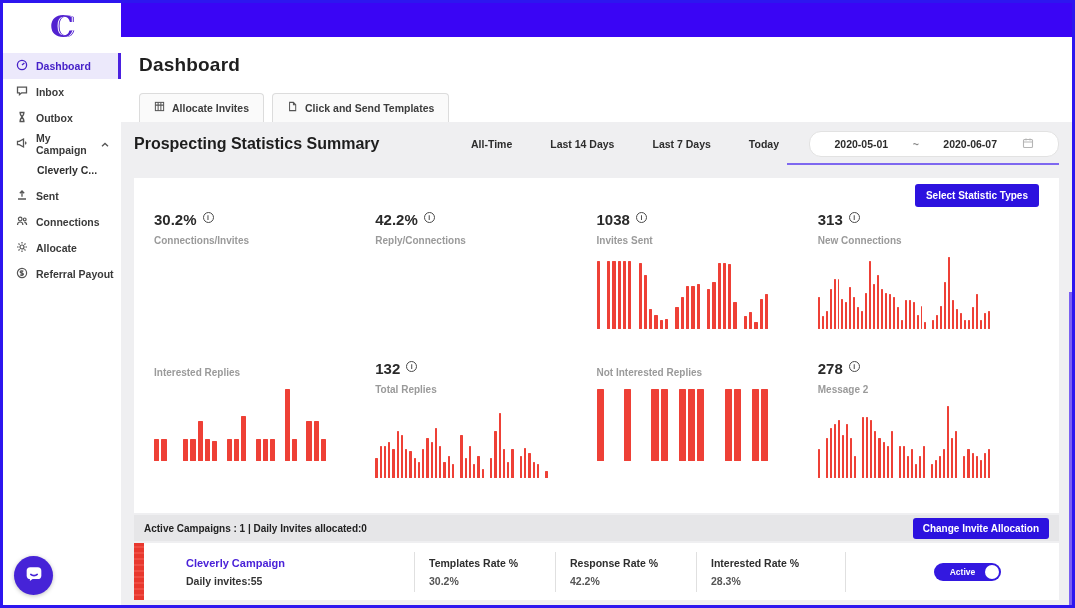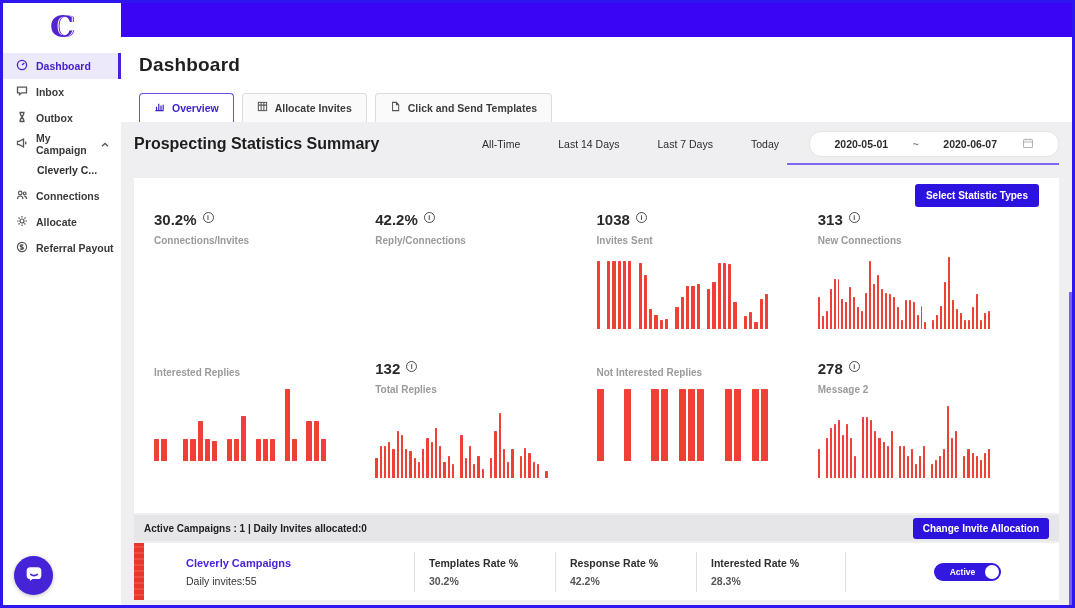--- a/index.html
+++ b/index.html
@@ -27,21 +27,21 @@
   .tabs { display:flex; gap:8px; margin:17px 0 0 18px; }
   .tab { display:flex; align-items:center; gap:7px; padding:7px 14px 8px; font-size:10.5px; font-weight:700; color:#3c3c3c; background:#fafafa; border:1px solid #dcdcdc; border-bottom:none; border-radius:4px 4px 0 0; cursor:pointer; }
   .tab svg { stroke:#555; }
   .tab.active { background:#fff; border:1px solid #6b4be0; border-bottom:none; color:#4023c8; }
   .tab.active svg { stroke:#4023c8; }
 
   .gray-section { flex:1; background:#efeff1; padding:0 13px; position:relative; }
   .stats-header { height:44px; display:flex; align-items:center; }
   .stats-title { font-size:16px; font-weight:800; color:#1d1d1d; }
   .filters { margin-left:auto; display:flex; gap:38px; margin-right:30px; }
-  .filter { font-size:10.5px; font-weight:400; color:#2c2c2c; cursor:pointer; }
+  .filter { font-size:10.5px; font-weight:700; color:#2c2c2c; cursor:pointer; }
   .daterange-wrap { position:relative; }
   .daterange { background:#fff; border:1px solid #e2e2e2; border-radius:12px; height:26px; width:250px; display:flex; align-items:center; justify-content:space-evenly; font-size:10.5px; font-weight:700; color:#2c2c2c; cursor:pointer; }
   .daterange-underline { position:absolute; left:-22px; right:0; bottom:-8px; height:2px; background:#7e68f0; }
 
   .stats-card { background:#fff; margin-top:12px; padding:6px 20px 8px; }
   .select-row { display:flex; justify-content:flex-end; }
   .btn-primary { background:#2c12df; color:#fff; font-size:10px; font-weight:700; padding:6px 11px; border:none; border-radius:3px; cursor:pointer; font-family:"Liberation Sans",sans-serif; }
   .stats-grid { display:grid; grid-template-columns:repeat(4,1fr); margin-top:0; }
   .stat { height:149px; padding-top:4px; }
   .stat-value-row { display:flex; align-items:flex-start; gap:6px; }
@@ -53,21 +53,21 @@
   .mini-chart .bar { flex:1; background:#ee4036; border-radius:0.5px; }
 
   .campaigns-bar { height:26px; background:#e6e6e8; display:flex; align-items:center; padding:0 10px; margin-top:2px; }
   .campaigns-summary { font-size:10px; font-weight:800; color:#222; }
   .campaigns-bar .btn-primary { margin-left:auto; padding:5px 10px; }
 
   .campaign-row { background:#fff; height:57px; display:flex; align-items:center; margin-top:2px; }
   .red-accent { width:10px; height:100%; background:repeating-linear-gradient(0deg,#e8382e 0 4px,#ef4d43 4px 6px); flex-shrink:0; }
   .camp-name-block { margin-left:42px; width:228px; }
   .camp-name { font-size:11px; font-weight:800; color:#4a22d8; cursor:pointer; }
-  .camp-daily { font-size:10.5px; font-weight:400; color:#333; margin-top:6px; }
+  .camp-daily { font-size:10.5px; font-weight:700; color:#333; margin-top:6px; }
   .camp-metric { width:141px; border-left:1px solid #e0e0e0; padding-left:14px; height:40px; display:flex; flex-direction:column; justify-content:center; }
   .camp-metric.last { border-right:1px solid #e0e0e0; width:150px; }
   .metric-label { font-size:10.5px; font-weight:800; color:#2e2e2e; }
   .metric-value { font-size:10.5px; font-weight:600; color:#555; margin-top:6px; }
   .toggle { margin-left:auto; margin-right:58px; width:67px; height:18px; background:#3318e0; border-radius:10px; display:flex; align-items:center; cursor:pointer; position:relative; }
   .toggle-label { flex:1; text-align:center; color:#fff; font-size:8.5px; font-weight:800; padding-right:10px; }
   .toggle-knob { position:absolute; right:2px; width:14px; height:14px; background:#fff; border-radius:50%; }
 
   .scrollbar-line { position:absolute; right:0; top:170px; bottom:0; width:3px; background:#7a60f2; }
 
@@ -108,20 +108,26 @@
             </svg></span>
         <span>My Campaign</span>
         <span class="chevron"><svg width="8" height="6" viewBox="0 0 8 6" fill="none" stroke="#444" stroke-width="1.3">
               <path d="M1 4.2L4 1.4l3 2.8"></path>
             </svg></span>
       </div>
       <div class="nav-item sub">
         <span>Cleverly C...</span>
       </div>
       <div class="nav-item">
+        <span><svg width="12" height="12" viewBox="0 0 12 12" fill="none" stroke-width="1.3">
+              <path d="M6 7.8V2.2M3.8 4.2L6 2l2.2 2.2M2 10h8"></path>
+            </svg></span>
+        <span>Sent</span>
+      </div>
+      <div class="nav-item">
         <span><svg width="12" height="12" viewBox="0 0 12 12" fill="none" stroke-width="1.2">
               <circle cx="4.2" cy="4" r="1.8"></circle>
               <path d="M1.5 10c0-2 1.2-3 2.7-3s2.7 1 2.7 3"></path>
               <circle cx="8.7" cy="4.4" r="1.4"></circle>
               <path d="M8.3 7.3c1.5 0 2.3 1 2.3 2.7"></path>
             </svg></span>
         <span>Connections</span>
       </div>
       <div class="nav-item">
         <span><svg width="12" height="12" viewBox="0 0 12 12" fill="none" stroke-width="1.2">
@@ -139,26 +145,20 @@
       </div>
     </nav>
   </aside>
 
   <div class="main">
     <div class="topbar"></div>
     <div class="content">
       <h1 class="page-title">Dashboard</h1>
 
       <div class="tabs">
-        <div class="tab active">
-          <span><svg width="11" height="11" viewBox="0 0 12 12" fill="none" stroke-width="1.3">
-                <path d="M1.5 10.5h9M2.8 10V6.2M5.2 10V3M7.6 10V5M10 10V4"></path>
-              </svg></span>
-          <span>Overview</span>
-        </div>
         <div class="tab">
           <span><svg width="11" height="11" viewBox="0 0 12 12" fill="none" stroke-width="1.1">
                 <rect x="1.5" y="1.5" width="9" height="9"></rect>
                 <path d="M1.5 4.5h9M4.5 1.5v9M7.5 1.5v9"></path>
               </svg></span>
           <span>Allocate Invites</span>
         </div>
         <div class="tab">
           <span><svg width="11" height="11" viewBox="0 0 12 12" fill="none" stroke-width="1.1">
                 <path d="M2.8 1.5H7l2.5 2.5v6.5H2.8zM7 1.5V4h2.5"></path>
@@ -463,21 +463,21 @@
         </div>
 
         <div class="campaigns-bar">
           <span class="campaigns-summary">Active Campaigns : 1 | Daily Invites allocated:0</span>
           <button class="btn-primary">Change Invite Allocation</button>
         </div>
 
         <div class="campaign-row">
           <div class="red-accent"></div>
           <div class="camp-name-block">
-            <div class="camp-name">Cleverly Campaigns</div>
+            <div class="camp-name">Cleverly Campaign</div>
             <div class="camp-daily">Daily invites:55</div>
           </div>
           <div class="camp-metric">
             <div class="metric-label">Templates Rate %</div>
             <div class="metric-value">30.2%</div>
           </div>
           <div class="camp-metric">
             <div class="metric-label">Response Rate %</div>
             <div class="metric-value">42.2%</div>
           </div>

